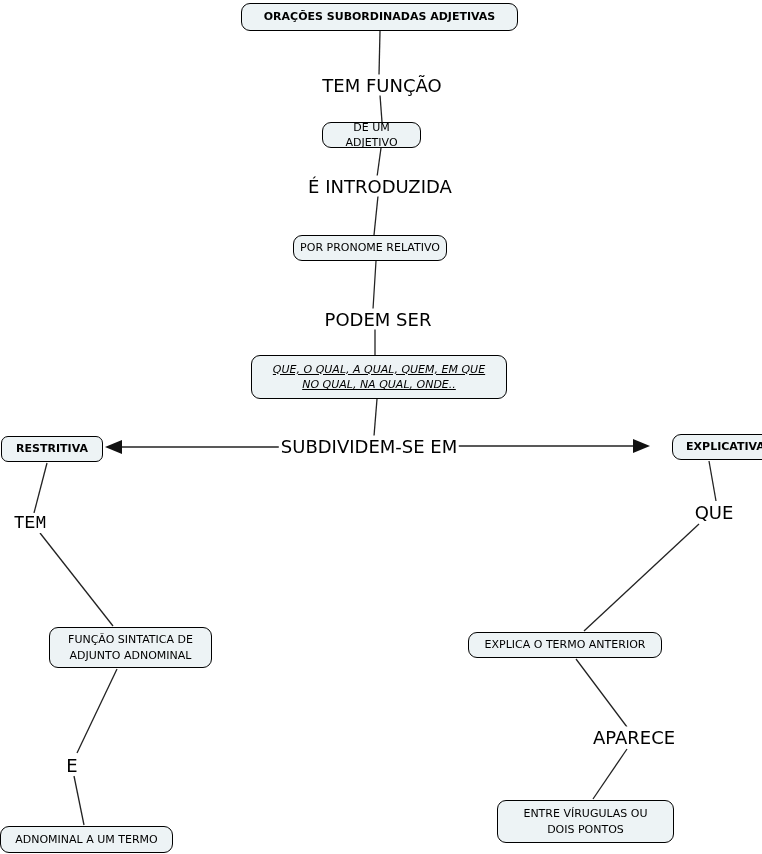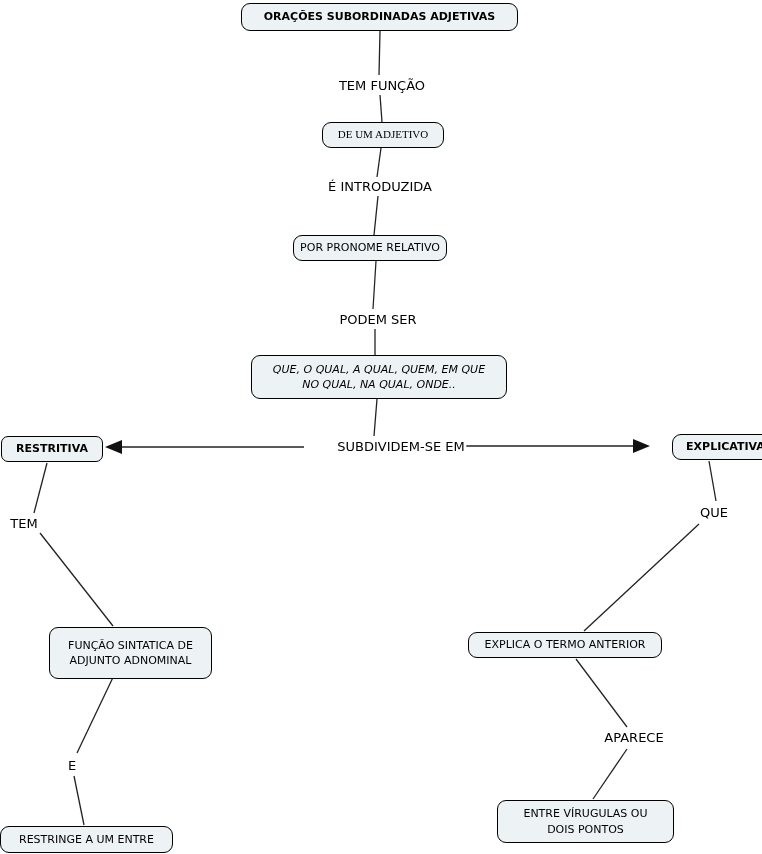--- a/index.html
+++ b/index.html
@@ -25,44 +25,44 @@
     line-height:1.4;
     white-space:pre-line;
     padding:0 6px;
   }
   .bold { font-weight:bold; }
   .italic { font-style:italic; }
 
   .link-label {
     position:absolute;
     transform:translate(-50%,-50%);
-    font-size:13px;
+    font-size:18px;
     white-space:nowrap;
     background:#fff;
     padding:0 2px;
   }
 
   
   #n-root       { left:241px; top:3px;   width:277px; height:28px; }
-  #n-adjetivo   { left:322px; top:122px; width:122px; height:26px;font-family:Liberation Serif, serif; }
+  #n-adjetivo   { left:322px; top:122px; width:99px; height:26px; }
   #n-pronome    { left:293px; top:235px; width:154px; height:26px; }
-  #n-pronomes   { left:251px; top:355px; width:256px; height:44px; }
+  #n-pronomes   { left:251px; top:355px; width:256px; height:44px;text-decoration:underline; }
   #n-restritiva { left:1px;   top:436px; width:102px; height:26px;border-radius:7px; }
   #n-explicativa{ left:652px; top:434px; width:107px; height:26px;margin-left:20px; }
-  #n-funcao     { left:49px;  top:627px; width:163px; height:52px; }
+  #n-funcao     { left:49px;  top:627px; width:163px; height:41px; }
   #n-restringe  { left:0px;   top:826px; width:173px; height:27px; }
   #n-explica    { left:468px; top:632px; width:194px; height:26px; }
   #n-virgulas   { left:497px; top:800px; width:177px; height:43px; }
 
   
   #l-temfuncao  { left:382px; top:85px;  }
   #l-introduzida{ left:380px; top:186px; }
   #l-podemser   { left:378px; top:319px; }
-  #l-subdividem { left:369px; top:446px;margin-left:32px; }
-  #l-tem        { left:24px;  top:523px; }
+  #l-subdividem { left:369px; top:446px; }
+  #l-tem        { left:30px;  top:523px;font-family:Liberation Mono, monospace; }
   #l-e          { left:72px;  top:765px; }
   #l-que        { left:714px; top:512px; }
   #l-aparece    { left:634px; top:737px; }
 </style>
 </head>
 <body>
 
 <div class="canvas">
 
   <svg class="edges" viewBox="0 0 762 854">
@@ -89,21 +89,21 @@
 
   <div class="node bold" id="n-root">ORAÇÕES SUBORDINADAS ADJETIVAS</div>
   <div class="node" id="n-adjetivo">DE UM ADJETIVO</div>
   <div class="node" id="n-pronome">POR PRONOME RELATIVO</div>
   <div class="node italic" id="n-pronomes">QUE, O QUAL, A QUAL, QUEM, EM QUE
 NO QUAL, NA QUAL, ONDE..</div>
   <div class="node bold" id="n-restritiva">RESTRITIVA</div>
   <div class="node bold" id="n-explicativa">EXPLICATIVA</div>
   <div class="node" id="n-funcao">FUNÇÃO SINTATICA DE
 ADJUNTO ADNOMINAL</div>
-  <div class="node" id="n-restringe">RESTRINGE A UM ENTRE</div>
+  <div class="node" id="n-restringe">ADNOMINAL A UM TERMO</div>
   <div class="node" id="n-explica">EXPLICA O TERMO ANTERIOR</div>
   <div class="node" id="n-virgulas">ENTRE VÍRUGULAS OU
 DOIS PONTOS</div>
 
   <div class="link-label" id="l-temfuncao">TEM FUNÇÃO</div>
   <div class="link-label" id="l-introduzida">É INTRODUZIDA</div>
   <div class="link-label" id="l-podemser">PODEM SER</div>
   <div class="link-label" id="l-subdividem">SUBDIVIDEM-SE EM</div>
   <div class="link-label" id="l-tem">TEM</div>
   <div class="link-label" id="l-e">E</div>

